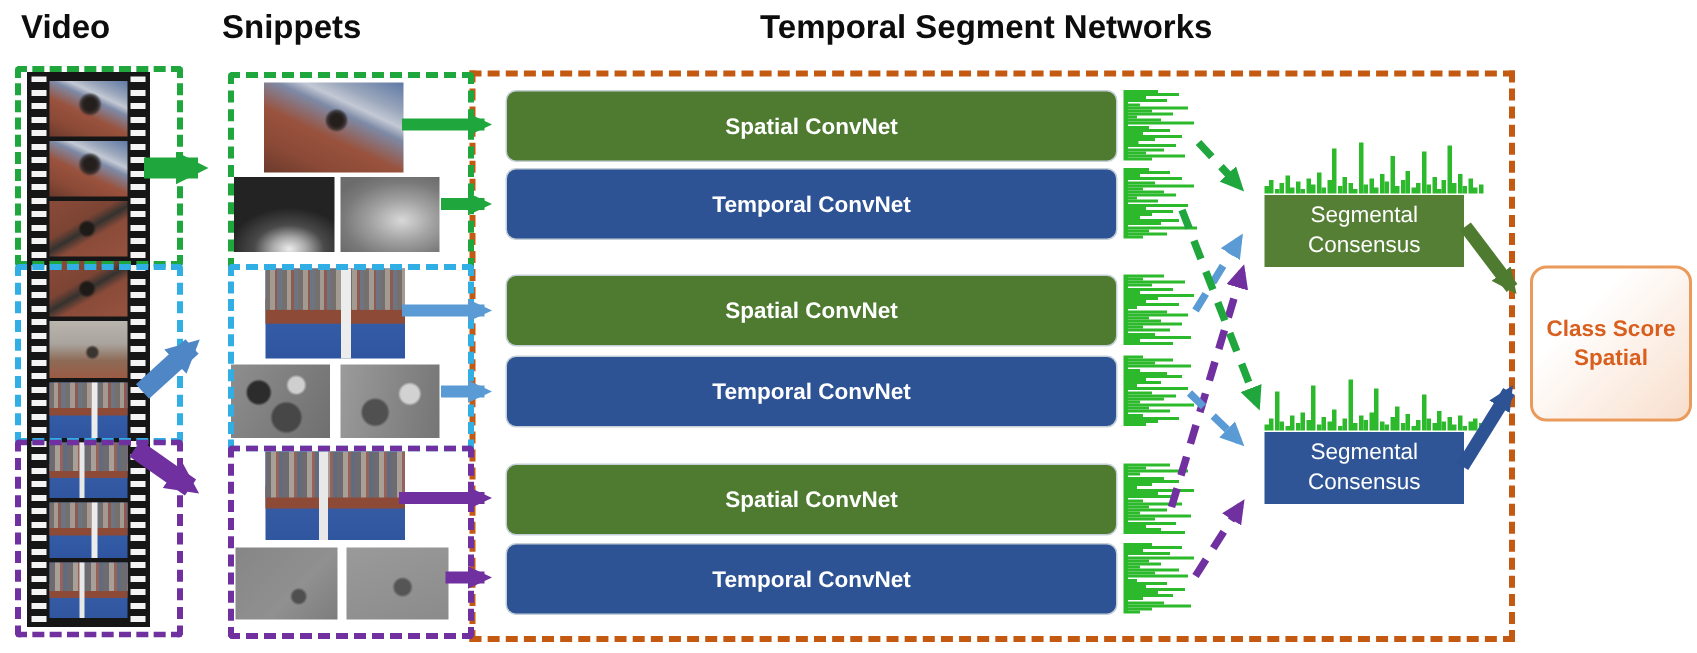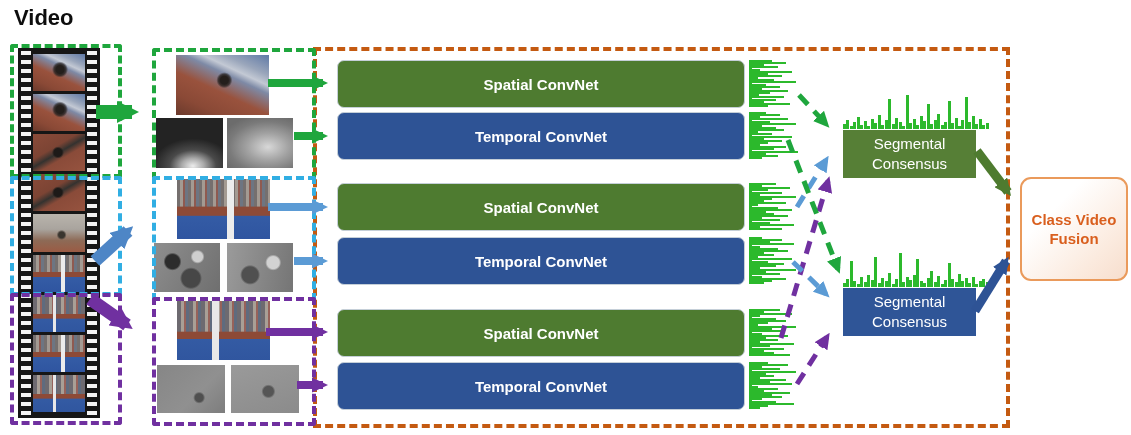--- a/index.html
+++ b/index.html
@@ -85,20 +85,22 @@
        display:flex;align-items:center;justify-content:center;text-align:center;
        color:var(--csft);font-weight:bold;font-size:15px;line-height:1.3;z-index:2;}
   .overlay{position:absolute;left:0;top:0;z-index:6;pointer-events:none;}
 </style>
 </head>
 <body>
 
 <div class="canvas">
 
   <div class="hdr" style="left:14px;top:5px;">Video</div>
+  <div class="hdr" style="left:148px;top:5px;">Snippets</div>
+  <div class="hdr" style="left:313px;top:5px;width:689px;text-align:center;">Temporal Segment Networks</div>
 
   <div class="film">
     <div class="holes l"></div>
     <div class="holes r"></div>
     <div class="frames">
       <div class="frame sc-track"></div>
       <div class="frame sc-track"></div>
       <div class="frame sc-track2"></div>
       <div class="frame sc-track2"></div>
       <div class="frame sc-mid"></div>
@@ -367,21 +369,21 @@
       <i style="height: 10px;"></i>
       <i style="height: 3px;"></i>
       <i style="height: 6px;"></i>
       <i style="height: 8px;"></i>
       <i style="height: 5px;"></i>
     </div>
 
   <div class="scbox g">Segmental Consensus</div>
   <div class="scbox b">Segmental Consensus</div>
 
-  <div class="csf">Class Video Fusion</div>
+  <div class="csf">Class Score Spatial</div>
 
   <svg class="overlay" width="1131" height="435" viewBox="0 0 1131 435">
     <defs>
       <marker id="ah-g" markerUnits="userSpaceOnUse" markerWidth="16" markerHeight="15" refX="11" refY="7.5" orient="auto">
           <path d="M0,0L16,7.5L0,15Z" fill="#1FA63D"></path>
         </marker>
       <marker id="ah-sb" markerUnits="userSpaceOnUse" markerWidth="16" markerHeight="15" refX="11" refY="7.5" orient="auto">
           <path d="M0,0L16,7.5L0,15Z" fill="#5B9BD5"></path>
         </marker>
       <marker id="ah-p" markerUnits="userSpaceOnUse" markerWidth="16" markerHeight="15" refX="11" refY="7.5" orient="auto">

